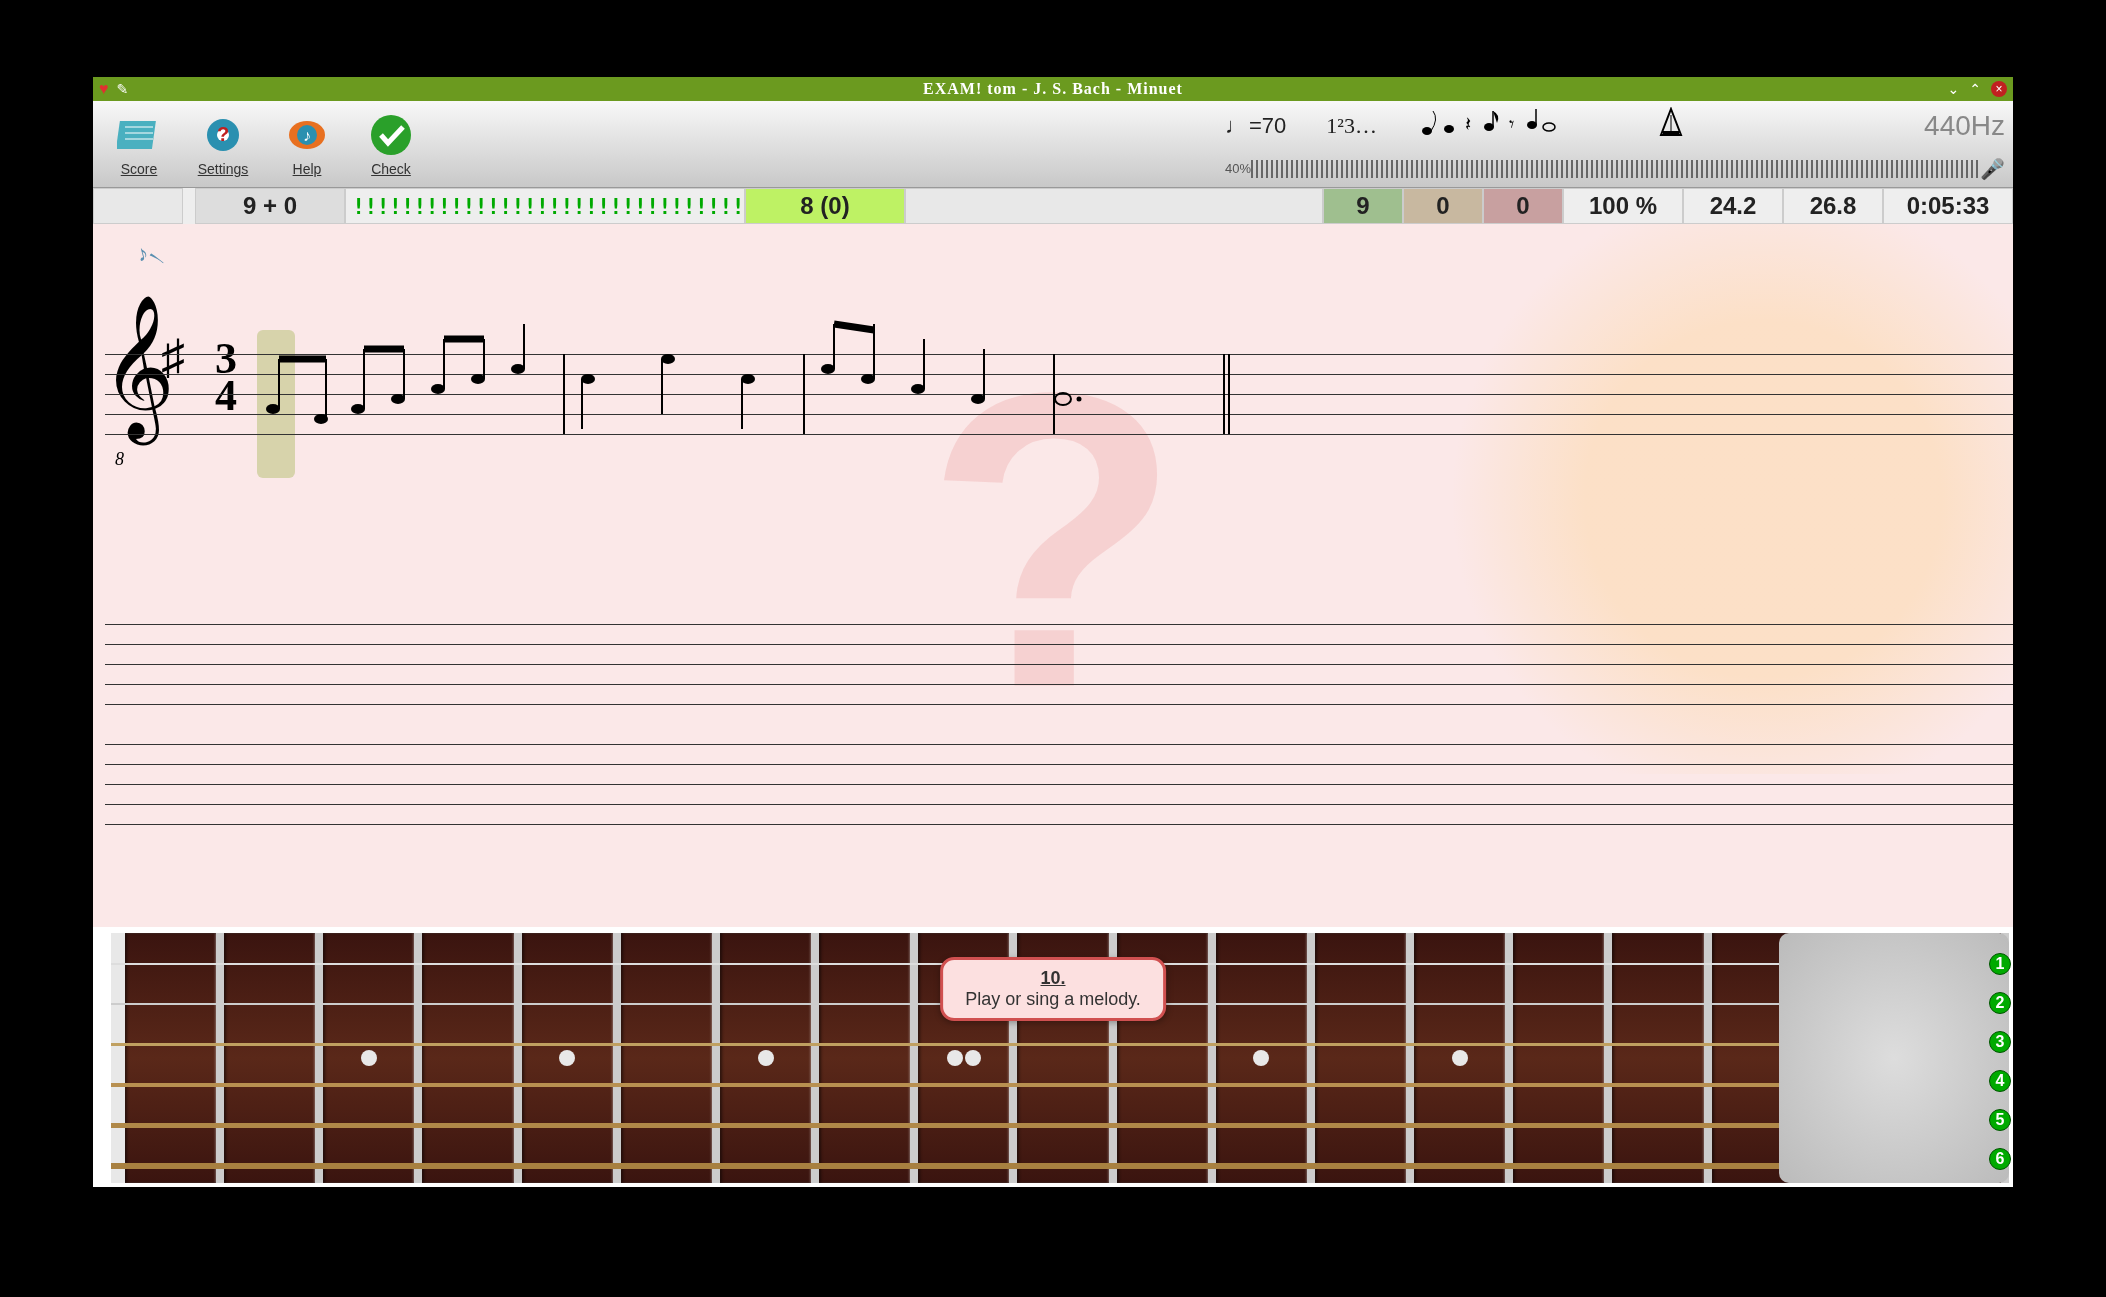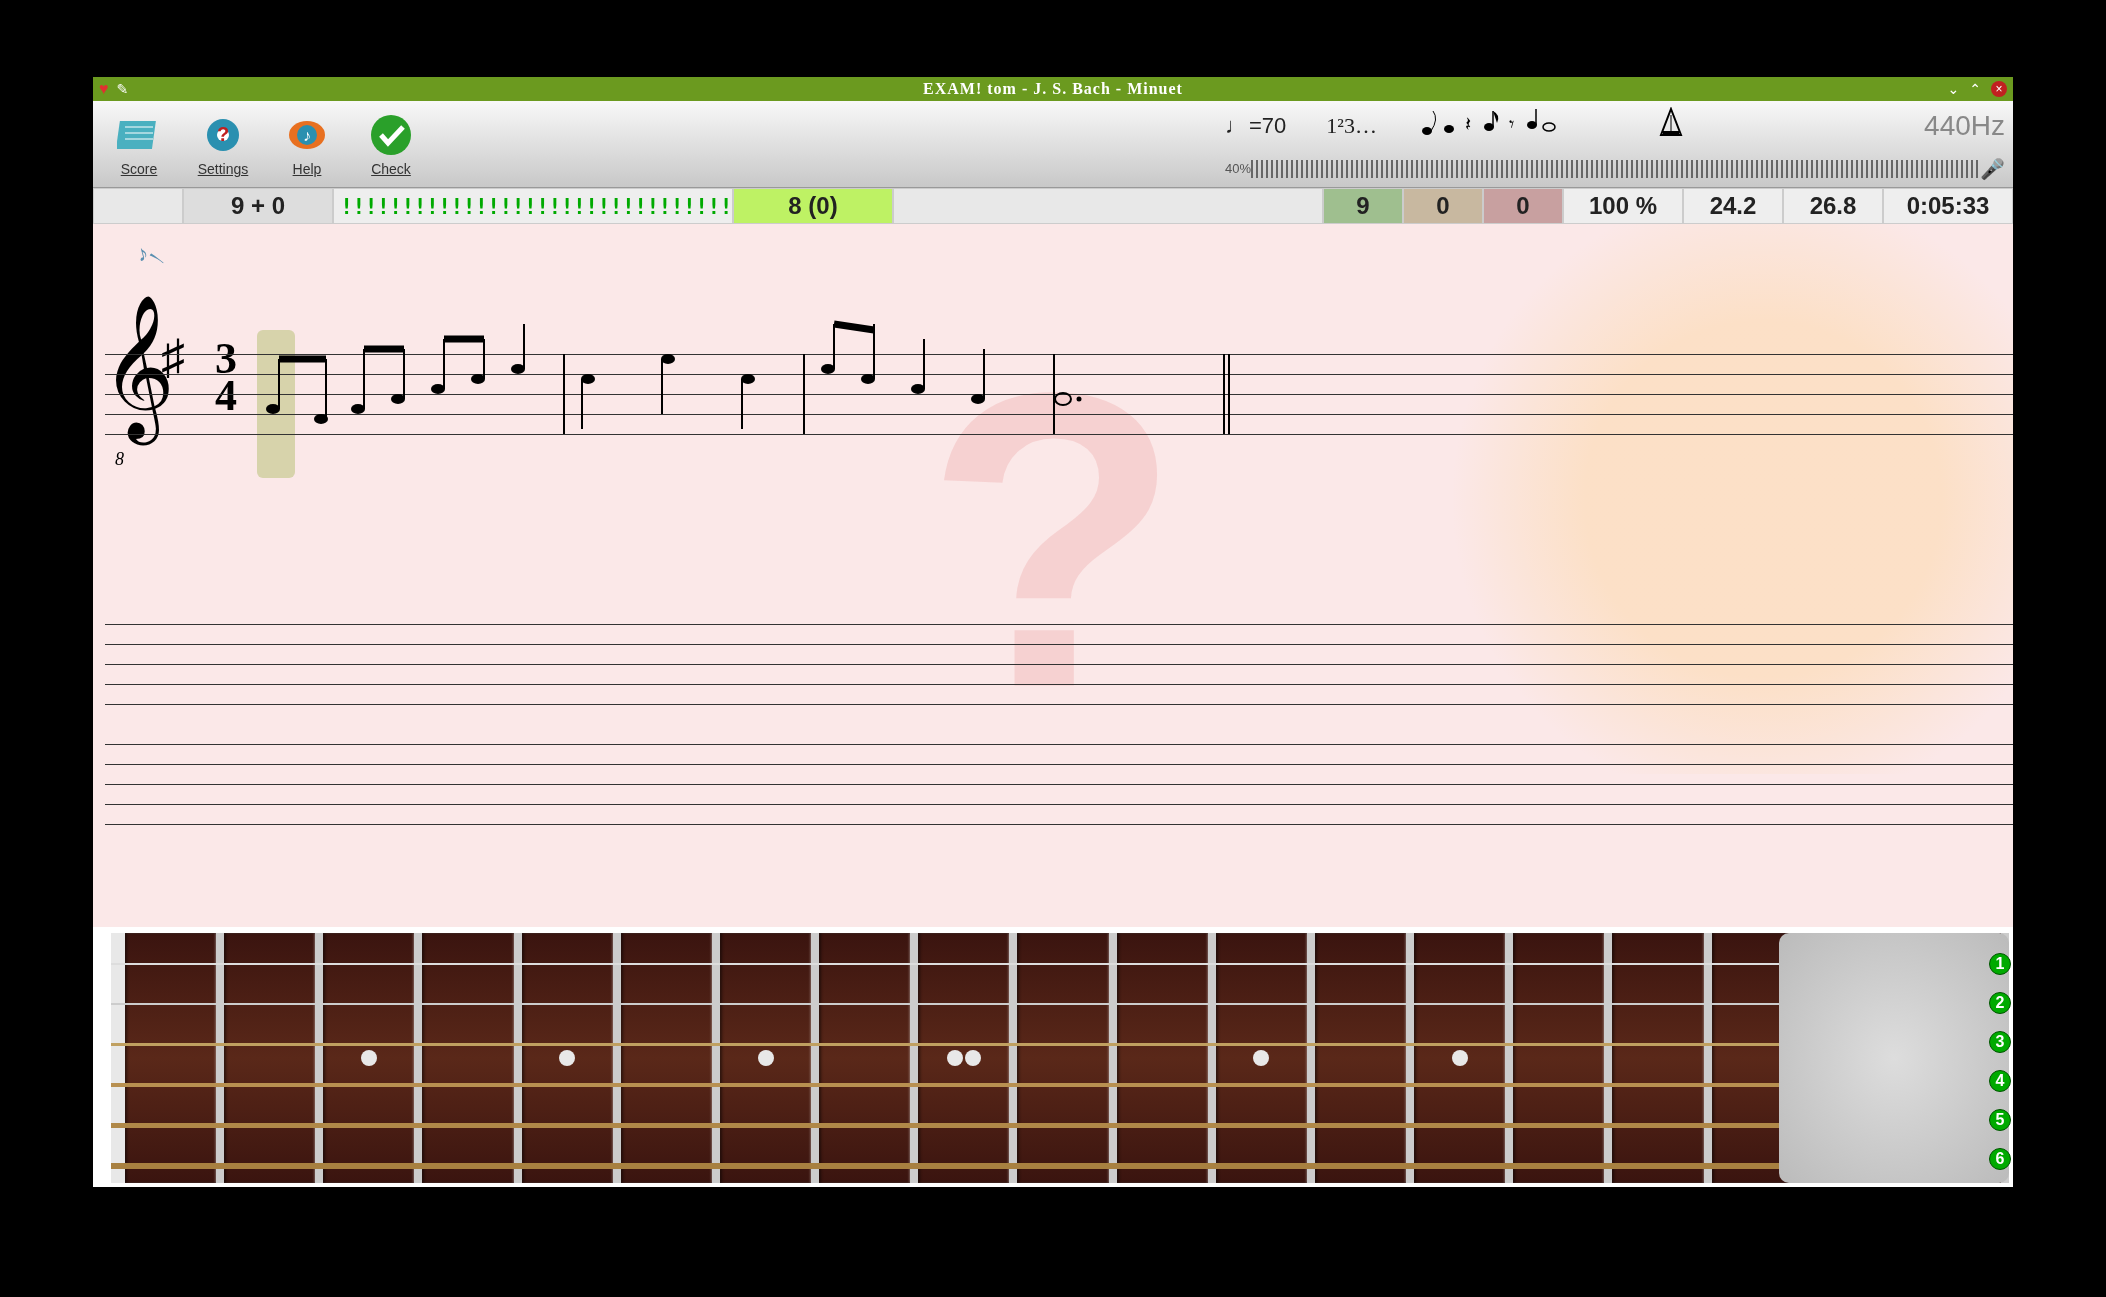--- a/index.html
+++ b/index.html
@@ -136,21 +136,21 @@
     border: 1px solid #ccc;
     display: flex;
     align-items: center;
     justify-content: center;
     font-size: 24px;
     font-weight: bold;
     color: #222;
     padding: 0 10px;
   }
   .cell-spacer { flex: 0 0 90px; background:#e8e8e8; border:1px solid #ccc;}
-  .cell-score { flex: 0 0 150px; background:#ddd; }
+  .cell-score { flex: 0 0 150px; background:#ddd;margin-left:12px; }
   .cell-progress {
     flex: 0 0 400px;
     padding: 4px 6px;
     font-family: monospace;
     font-size: 22px;
     color: #0a0;
     letter-spacing: -1px;
     overflow: hidden;
     white-space: nowrap;
     justify-content: flex-start;
@@ -578,15 +578,19 @@
       <div class="gstring s6"></div>
     </div>
     <div class="headstock"></div>
     <div class="string-number sn1">1</div>
     <div class="string-number sn2">2</div>
     <div class="string-number sn3">3</div>
     <div class="string-number sn4">4</div>
     <div class="string-number sn5">5</div>
     <div class="string-number sn6">6</div>
 
+    <div class="prompt-tooltip" style="bottom:auto; top:30px;">
+      <div class="prompt-num">10.</div>
+      <div class="prompt-text">Play or sing a melody.</div>
+    </div>
   </div>
 
 </div>
 
 </body></html>

